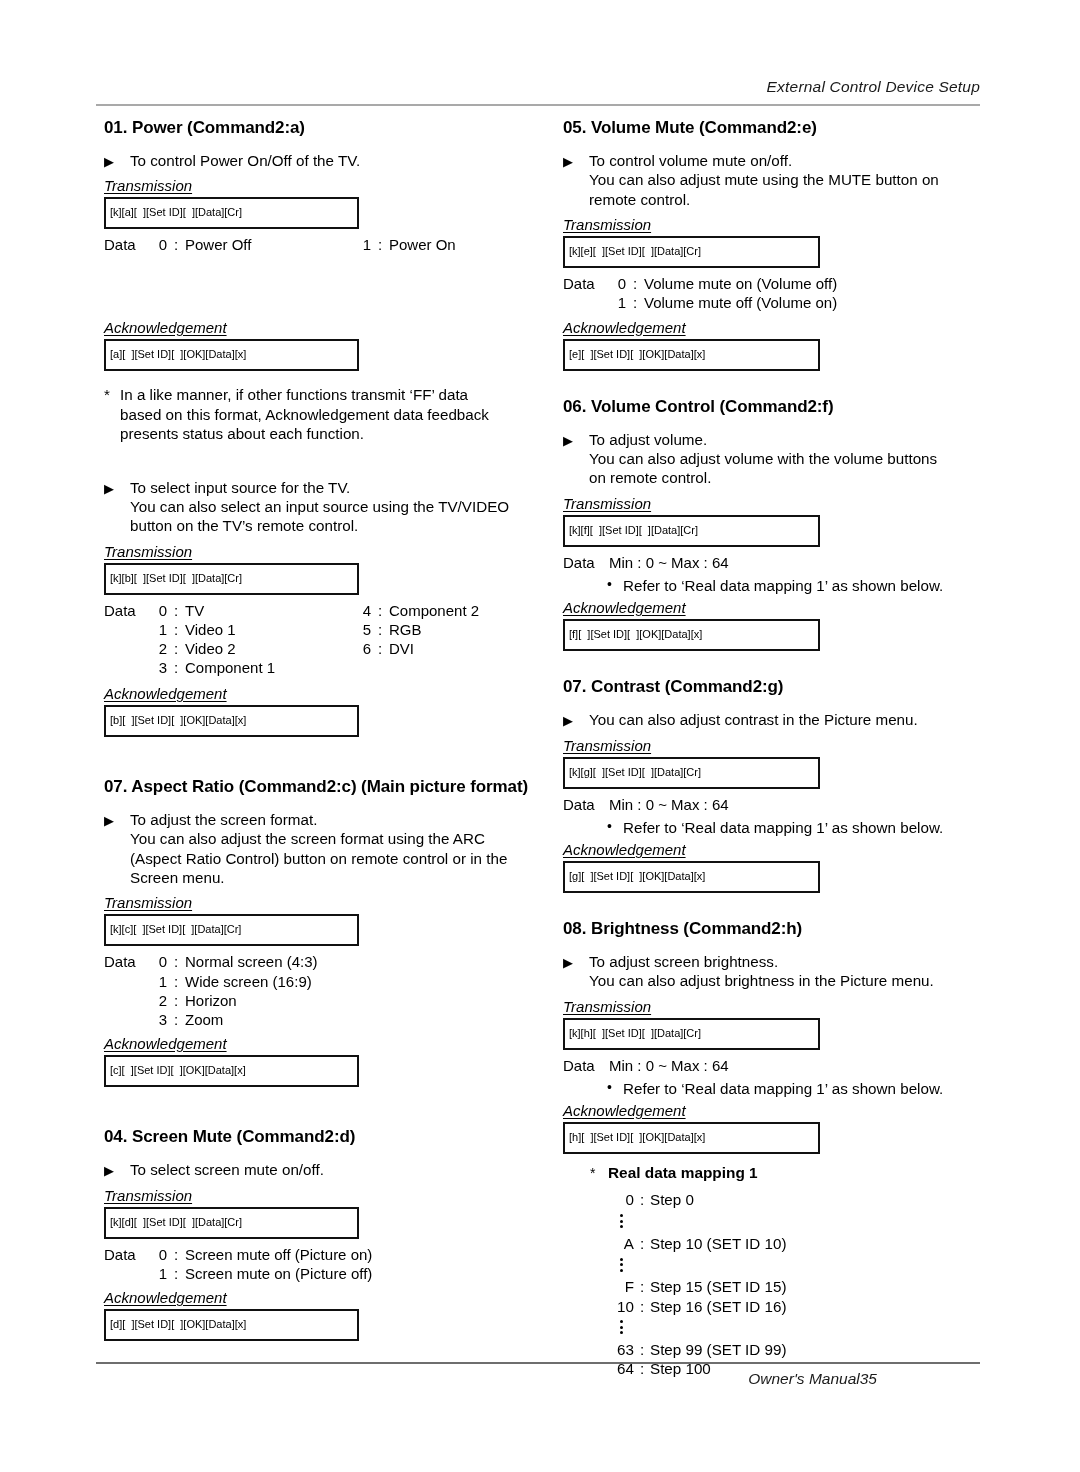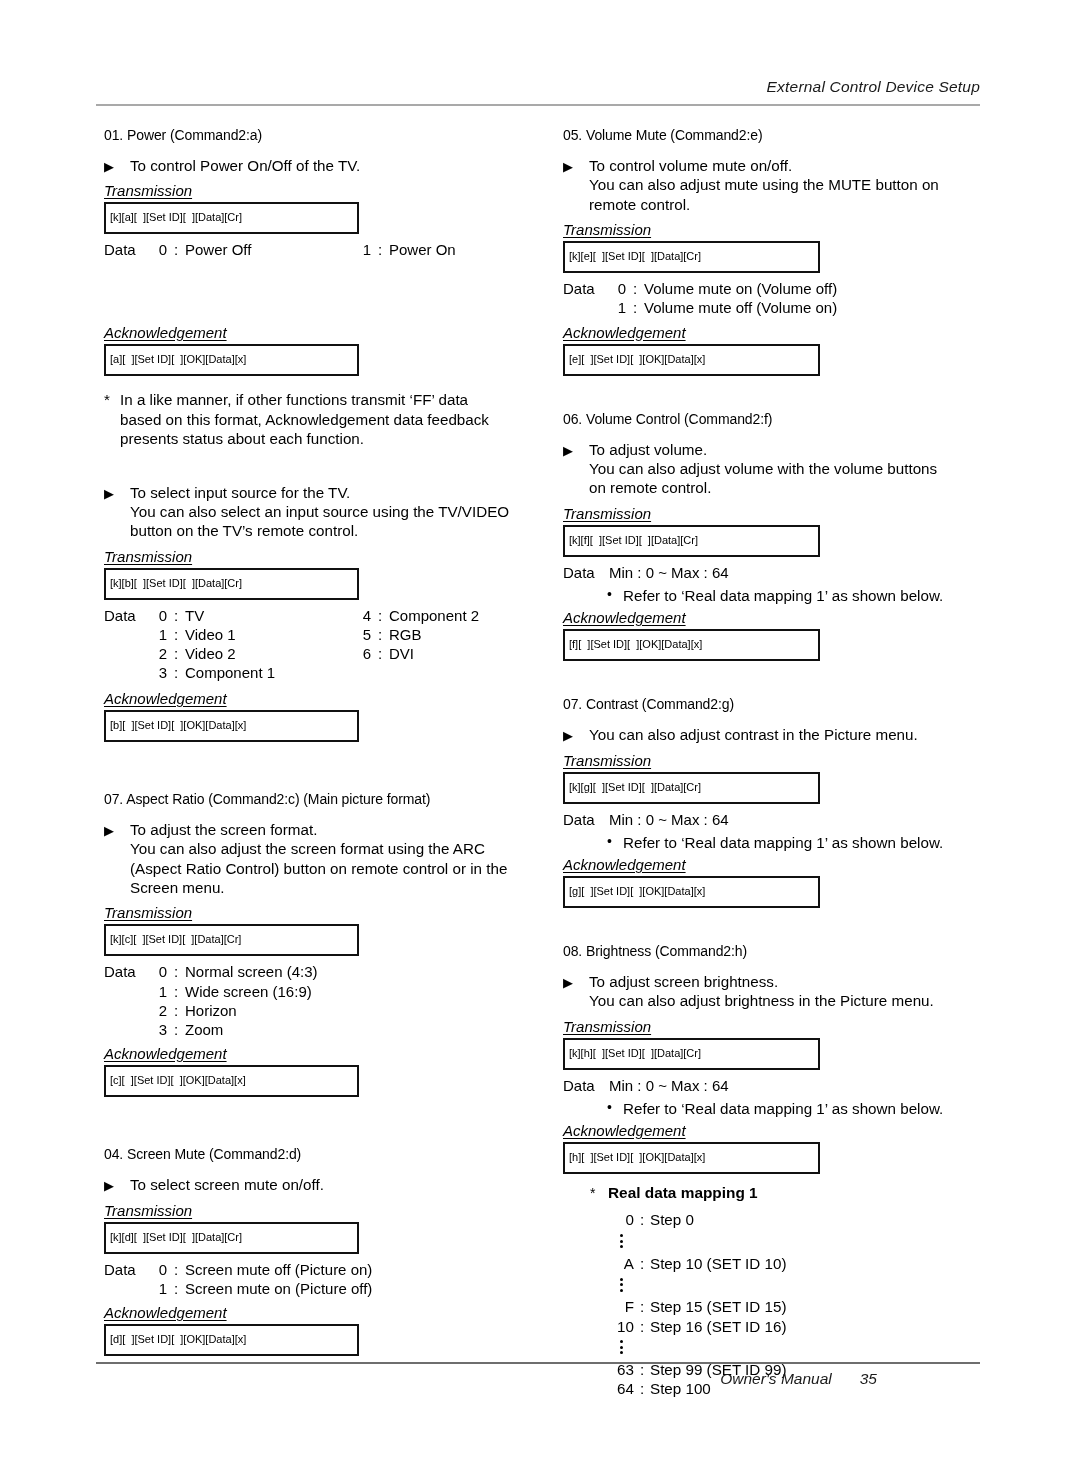--- a/index.html
+++ b/index.html
@@ -59,40 +59,40 @@
   .footer {
     position: absolute;
     right: 100px;
     top: 1370px;
     font-style: italic;
     font-size: 15.5px;
     color: #1a1a1a;
     white-space: nowrap;
   }
   .footer .pagenum {
-    padding-left: 28px;
+    padding-left: 0;
     text-align: center;
   }
 
   
   .col {
     position: absolute;
     top: 118px;
   }
   .col-left  { left: 104px;  width: 460px; }
   .col-right { left: 563px;  width: 420px; }
 
   
   .section { position: relative; }
 
   .sec-title {
-    font-weight: normal;
-    font-size: 14px;
+    font-weight: bold;
+    font-size: 17px;
     letter-spacing: -0.1px;
-    margin: 9px 0 13px 0;
+    margin: 0 0 13px 0;
     white-space: nowrap;
   }
 
   .desc {
     position: relative;
     padding-left: 26px;
     font-size: 15.2px;
     line-height: 19.4px;
     margin-bottom: 5px;
   }

